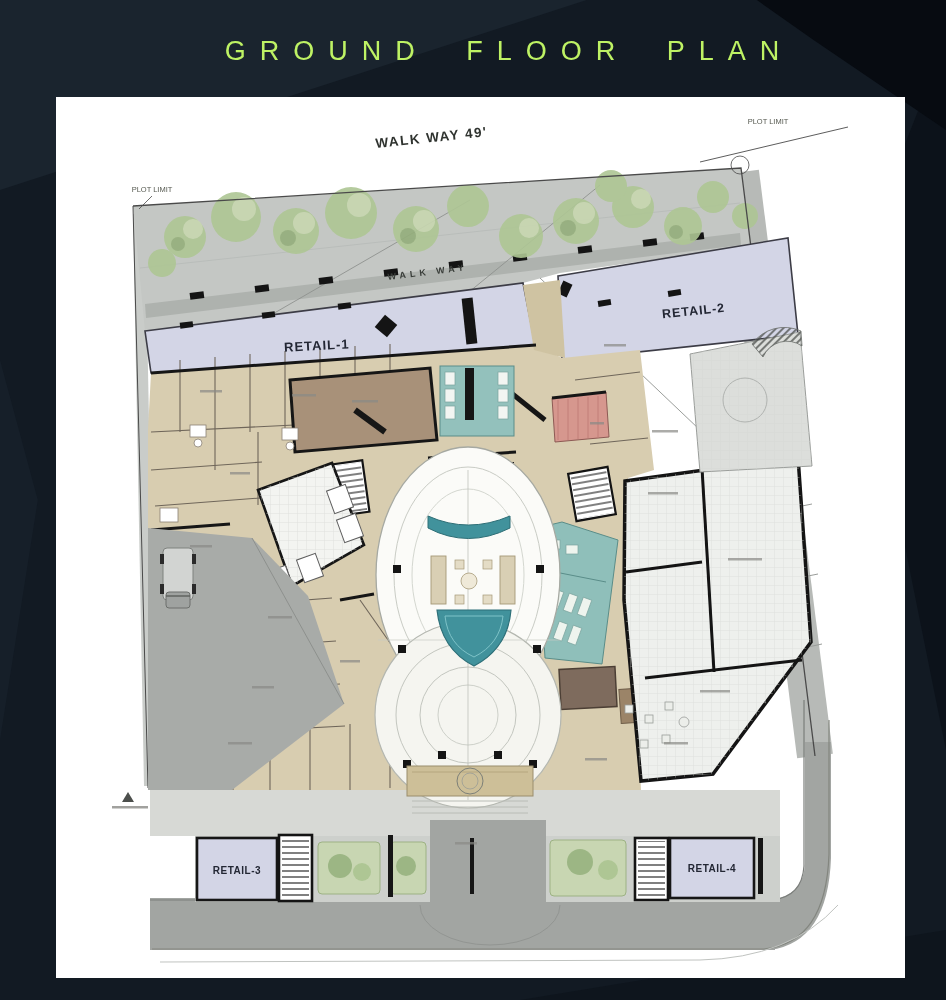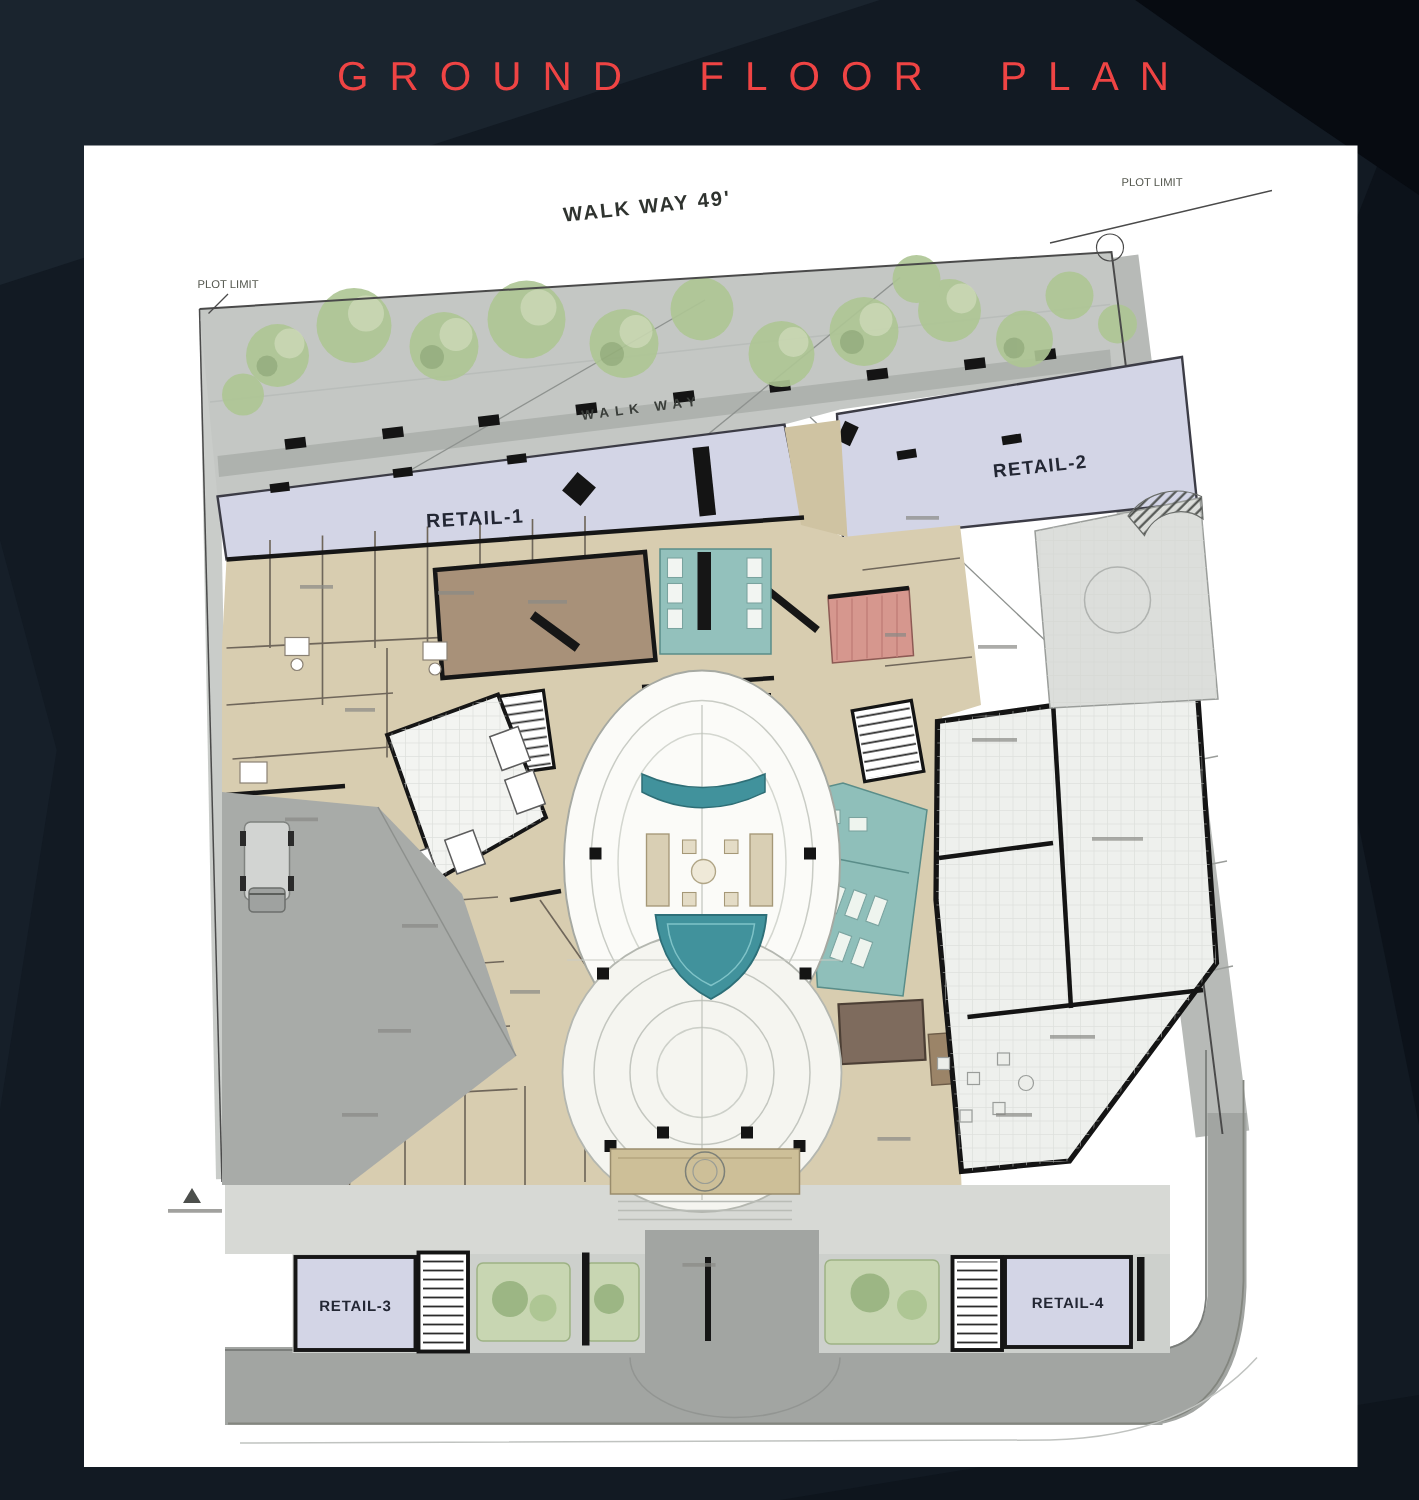--- a/index.html
+++ b/index.html
@@ -8,21 +8,21 @@
     background:#121a23;font-family:"Liberation Sans",sans-serif;
   }
   .facet{position:absolute;inset:0;}
   #f1{background:#1a242e;clip-path:polygon(0 0,62% 0,0 19%);}
   #f2{background:#070b11;clip-path:polygon(80% 0,100% 0,100% 13%,86% 4%);}
   #f3{background:#0c121a;clip-path:polygon(100% 4%,100% 75%,90% 28%);}
   #f4{background:#0e151d;clip-path:polygon(55% 100%,100% 93%,100% 100%);}
   #f5{background:#161f29;clip-path:polygon(0 36%,4% 50%,0 74%);}
   .title{
     position:absolute;top:36px;left:0;right:0;text-align:center;padding-left:72px;
-    color:#ef4444;font-size:27px;font-weight:300;
+    color:#bef264;font-size:27px;font-weight:300;
     letter-spacing:14px;word-spacing:16px;white-space:nowrap;
   }
   .panel{
     position:absolute;left:56px;top:97px;width:849px;height:881px;
     background:#ffffff;
   }
   .panel svg{display:block;}
   text{font-family:"Liberation Sans",sans-serif;}
   .plan-label{fill:#232734;font-weight:bold;}
   .tiny-label{fill:#55584f;}

